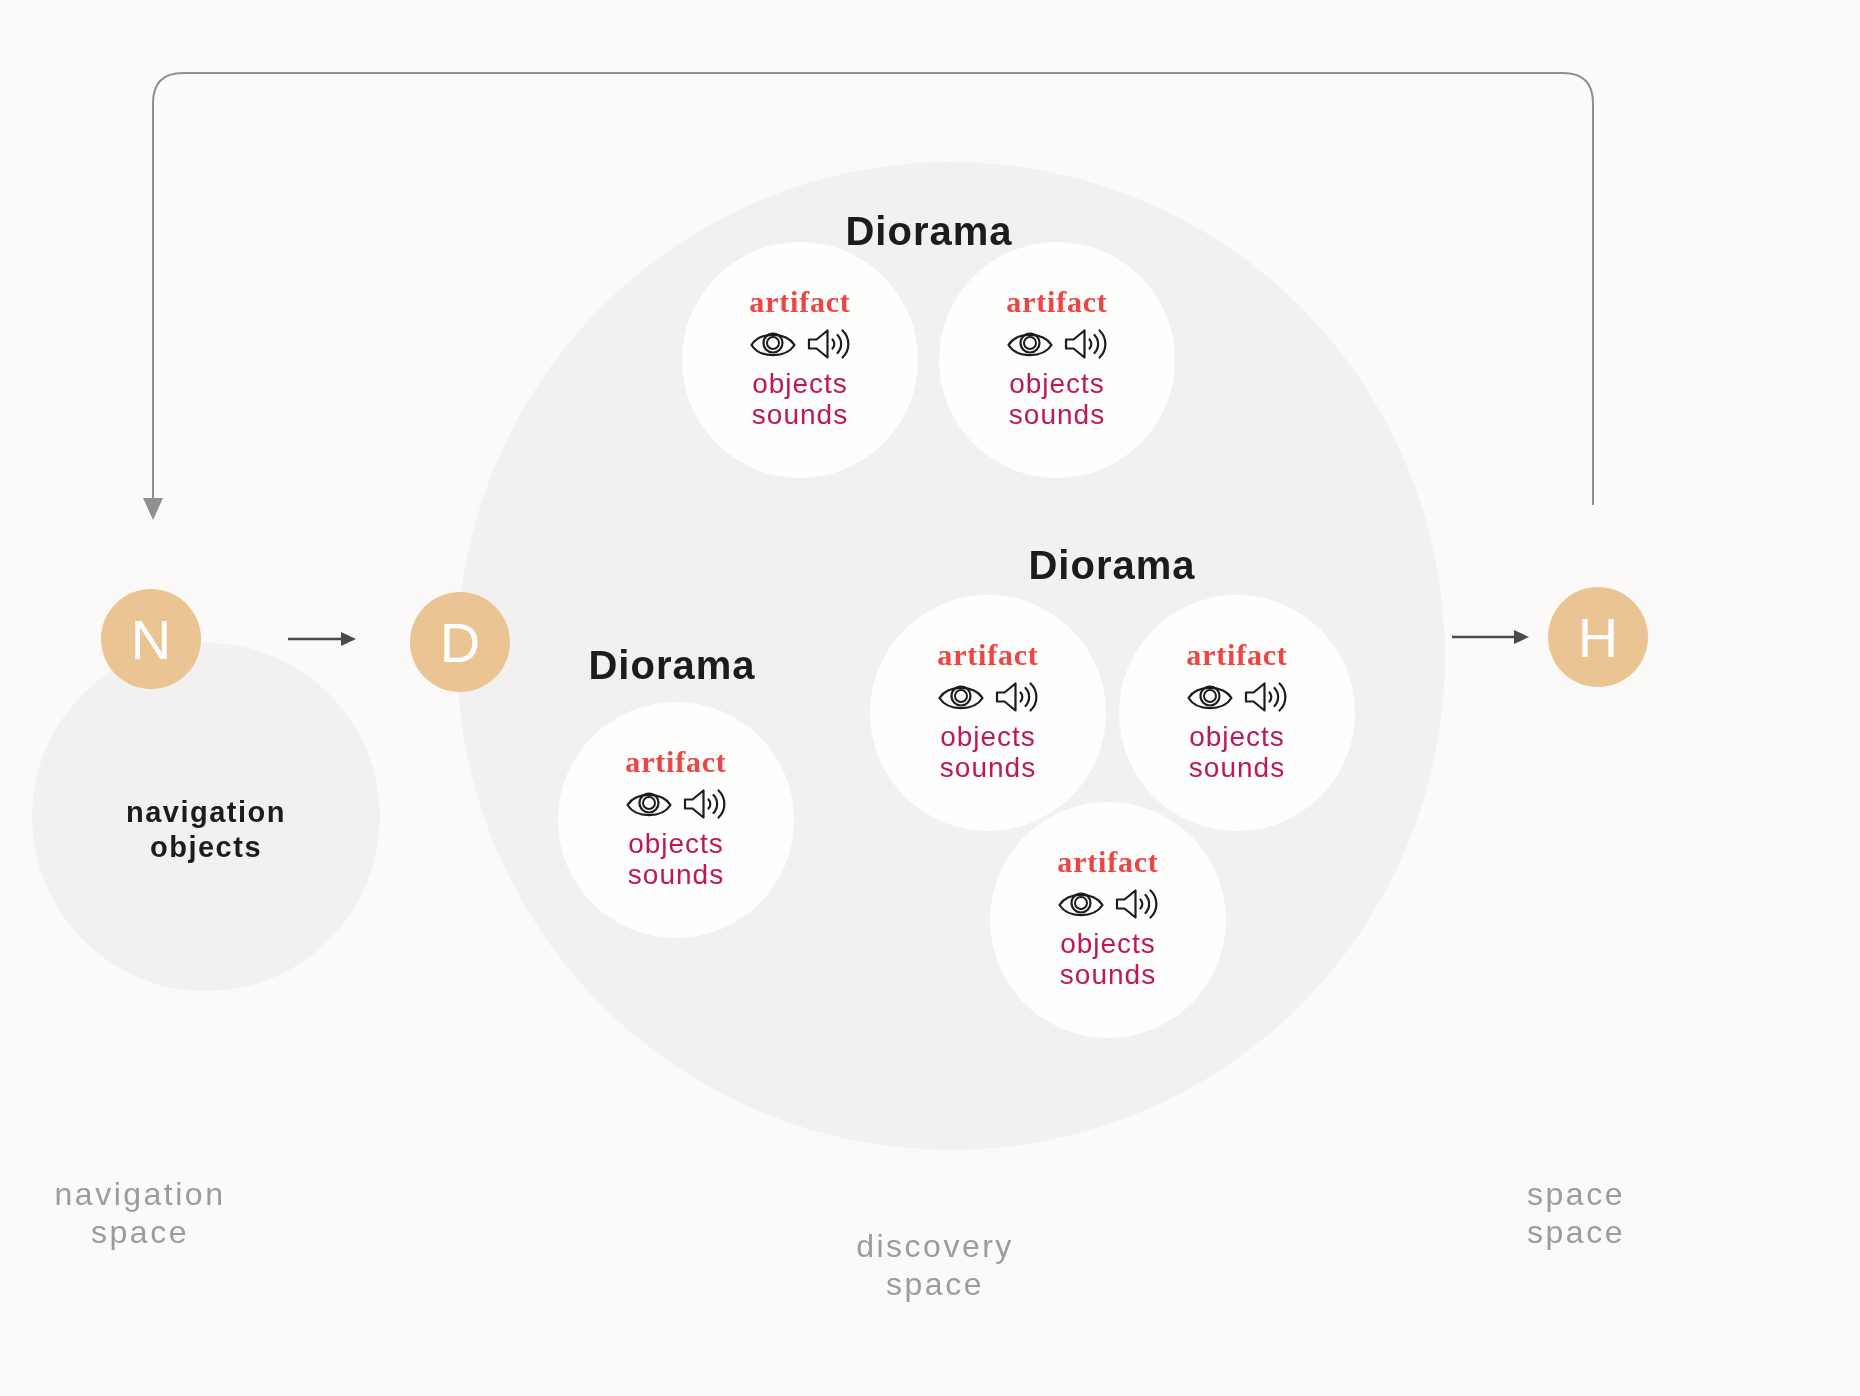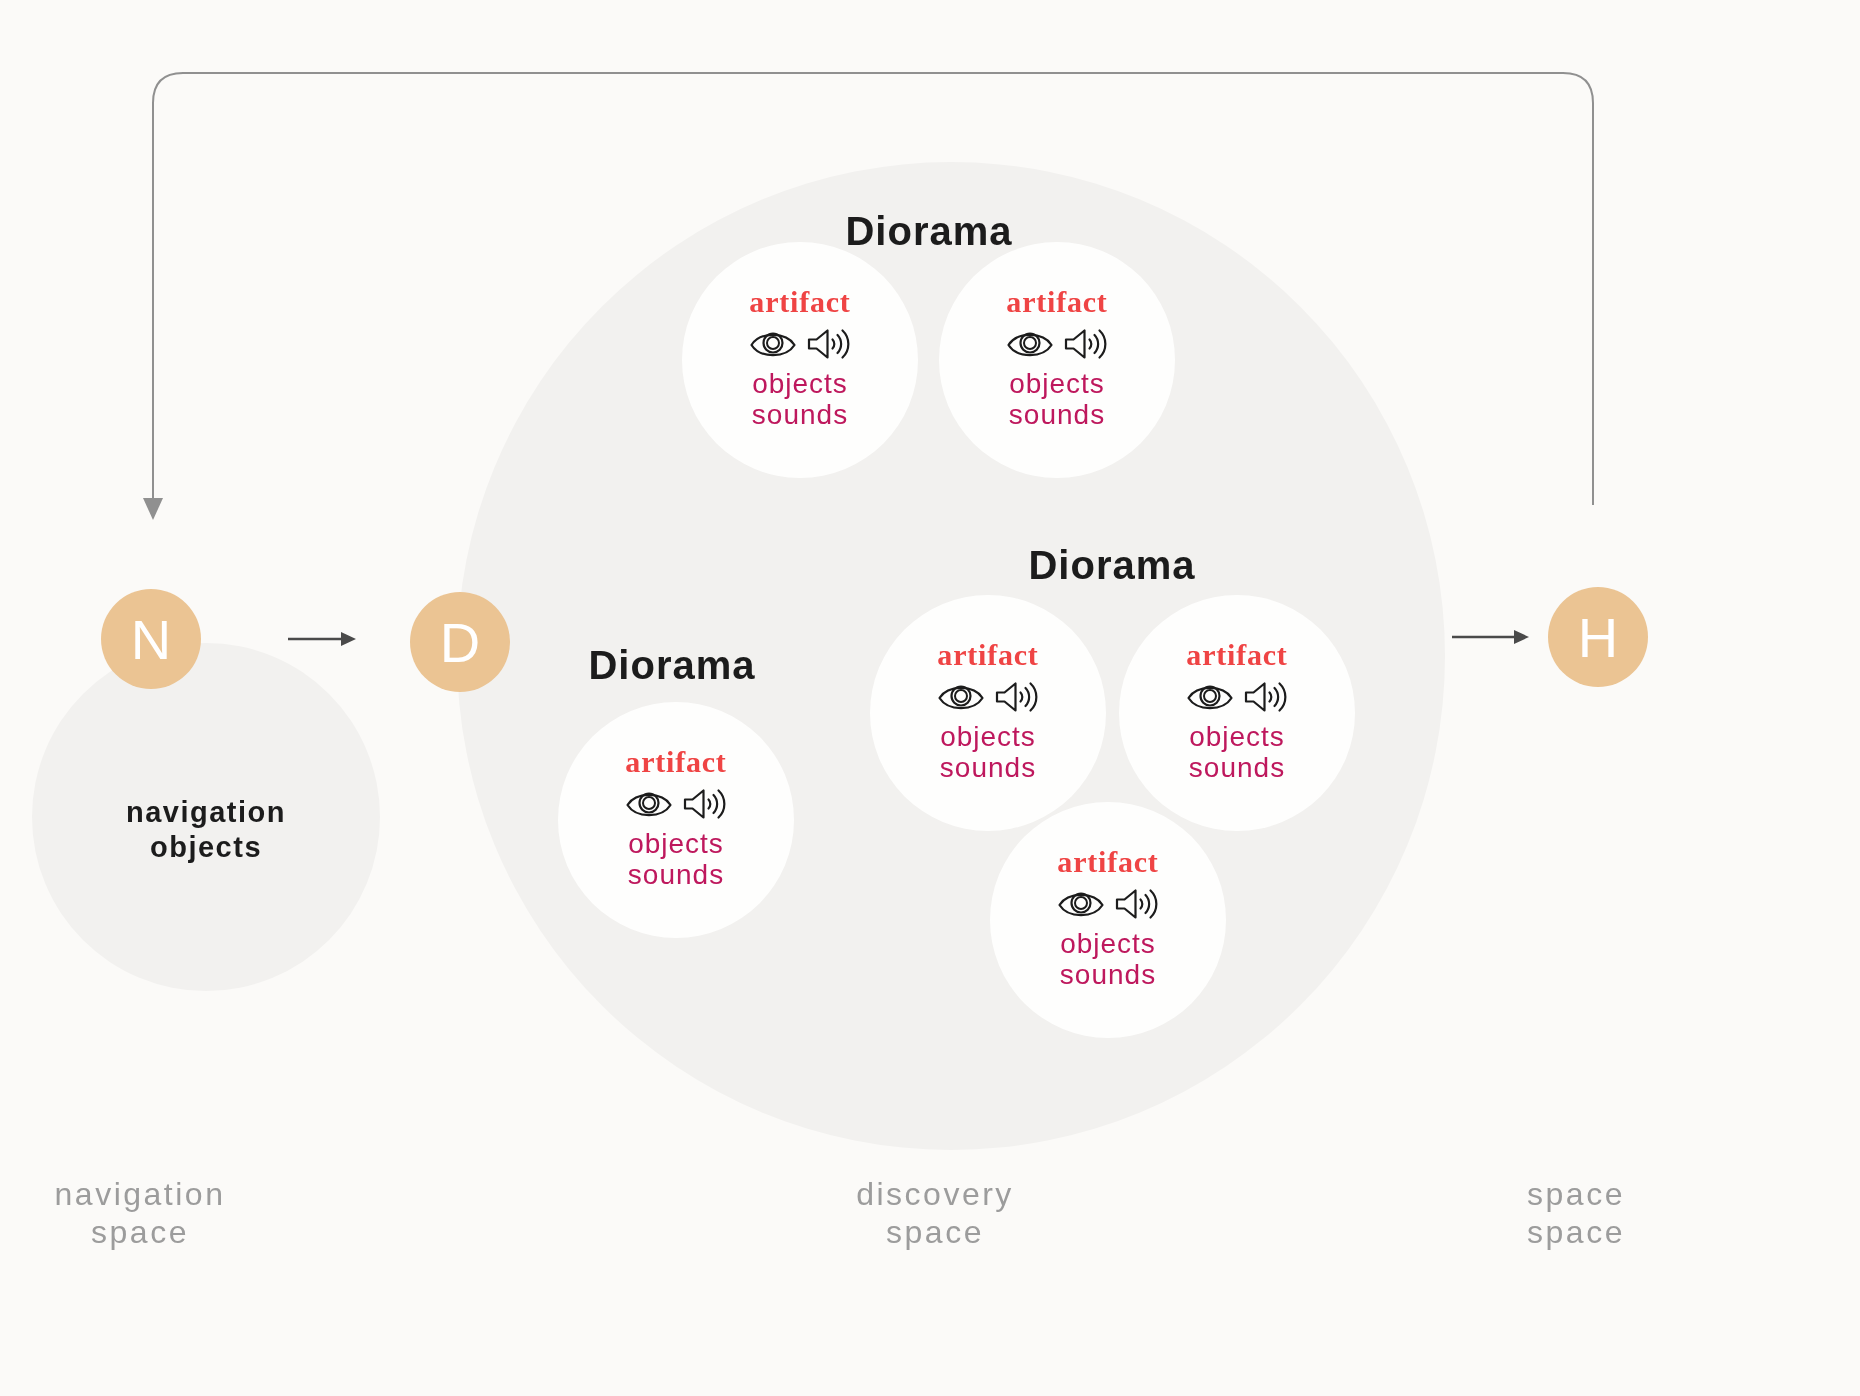--- a/index.html
+++ b/index.html
@@ -268,21 +268,21 @@
     <span>D</span>
   </div>
   <div class="node" style="left:1548px; top:587px">
     <span>H</span>
   </div>
 
   <div class="space-label" style="left:140px; top:1213px">
     <div>navigation</div>
     <div>space</div>
   </div>
-  <div class="space-label" style="left:935px; top:1213px">
+  <div class="space-label" style="left:935px; top:1265px">
     <div>discovery</div>
     <div>space</div>
   </div>
   <div class="space-label" style="left:1576px; top:1213px">
     <div>space</div>
     <div>space</div>
   </div>
 
 </div>
 

